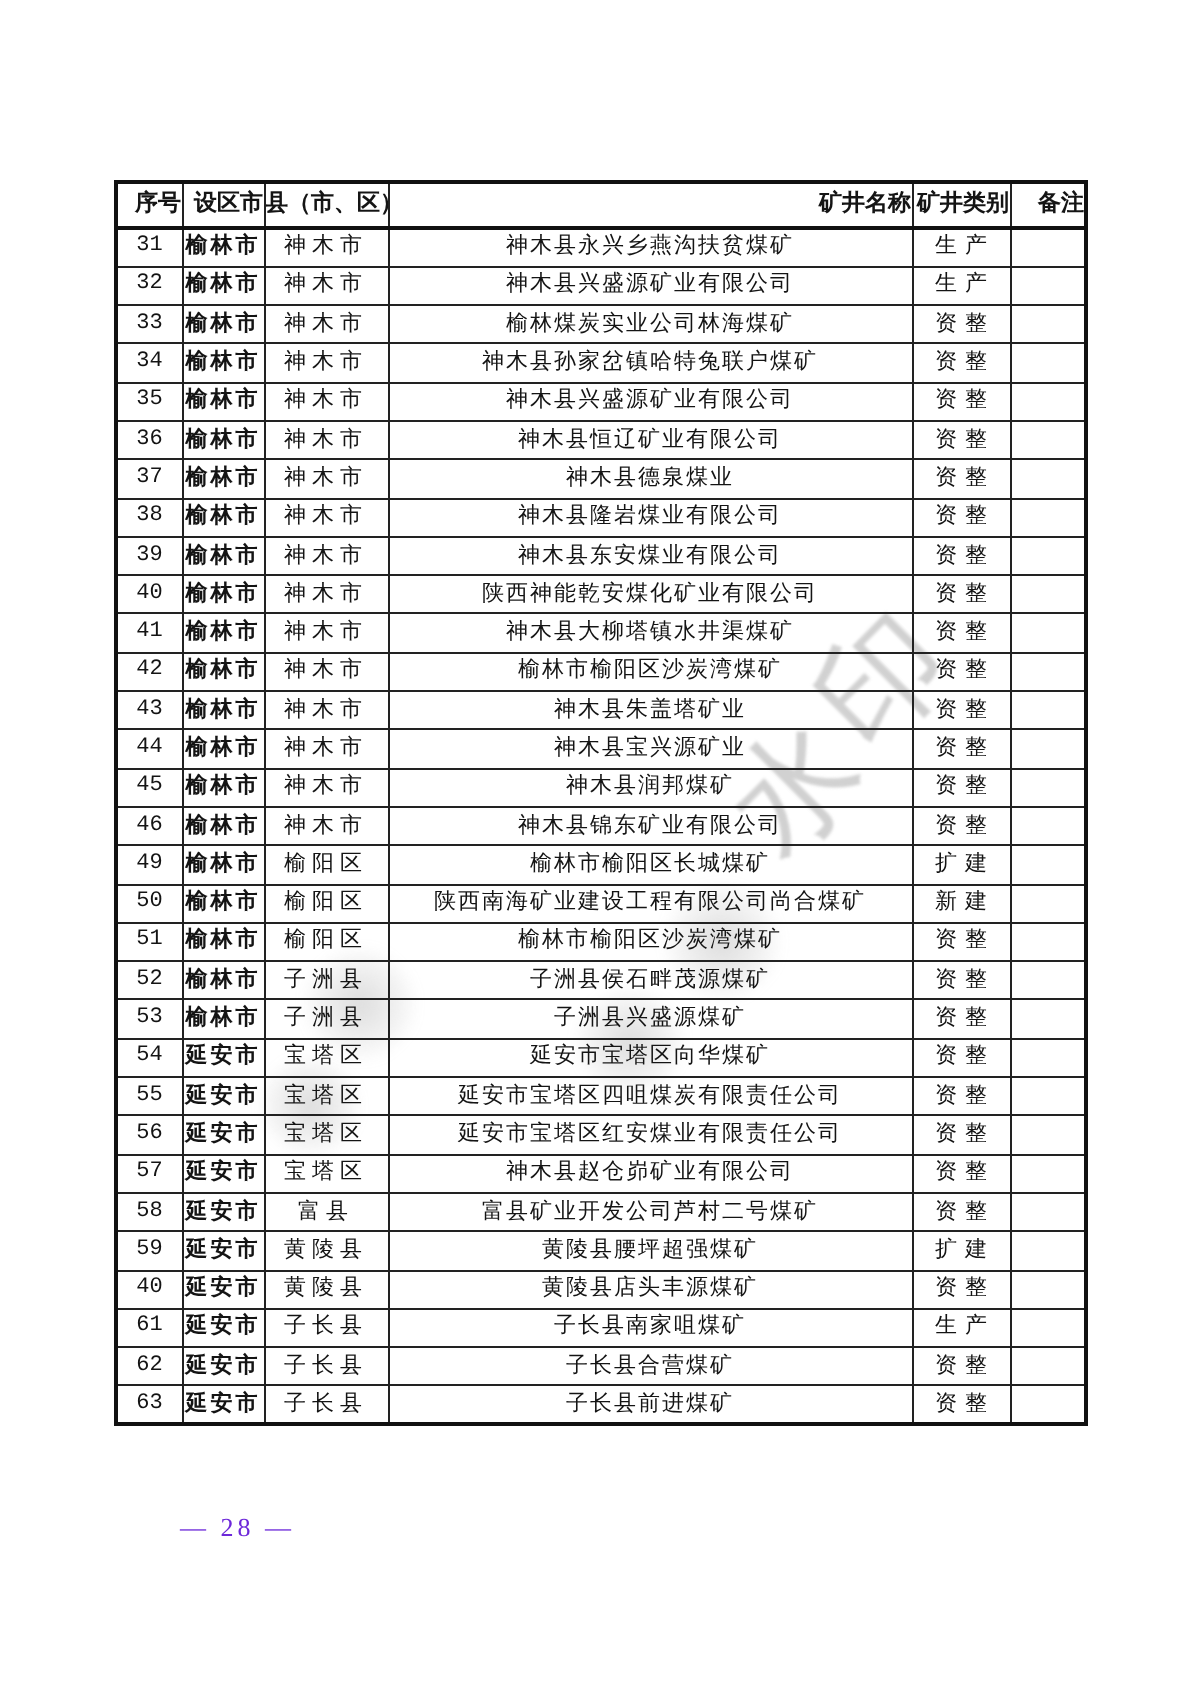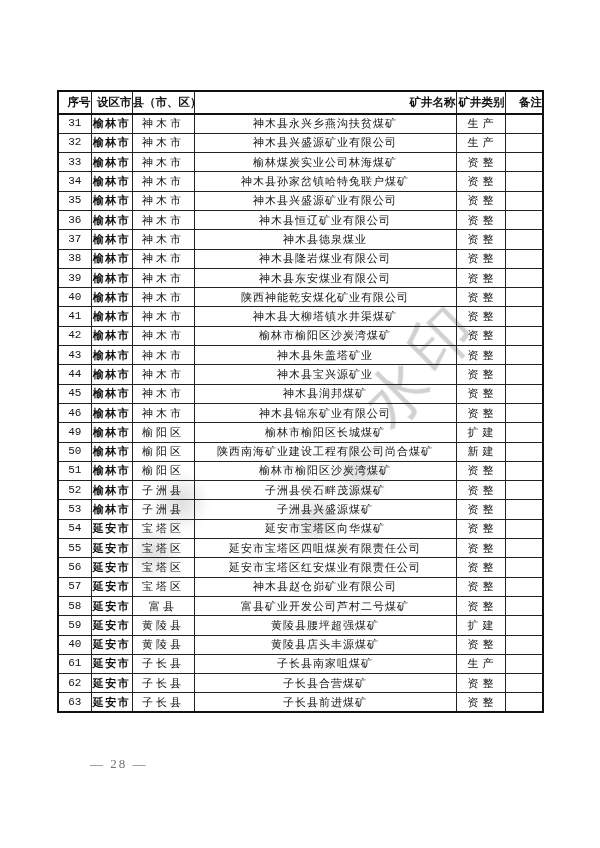--- a/index.html
+++ b/index.html
@@ -73,21 +73,21 @@
   }
   .wm-blob-0{left:332px;top:442px;width:58px;height:58px;}
   .wm-blob-1{left:288px;top:494px;width:54px;height:54px;}
   .wm-blob-2{left:152px;top:474px;width:56px;height:56px;}
   .wm-blob-3{left:130px;top:528px;width:50px;height:50px;}
   
   .page-footer{
     position:absolute;
     left:90px;top:756px;
     font-size:13px;
-    color:#737373;
+    color:#6d28d9;
     letter-spacing:2px;
     text-align:center;
   }
 </style>
 </head>
 <body>
 
 <div class="page">
 
   <div>

